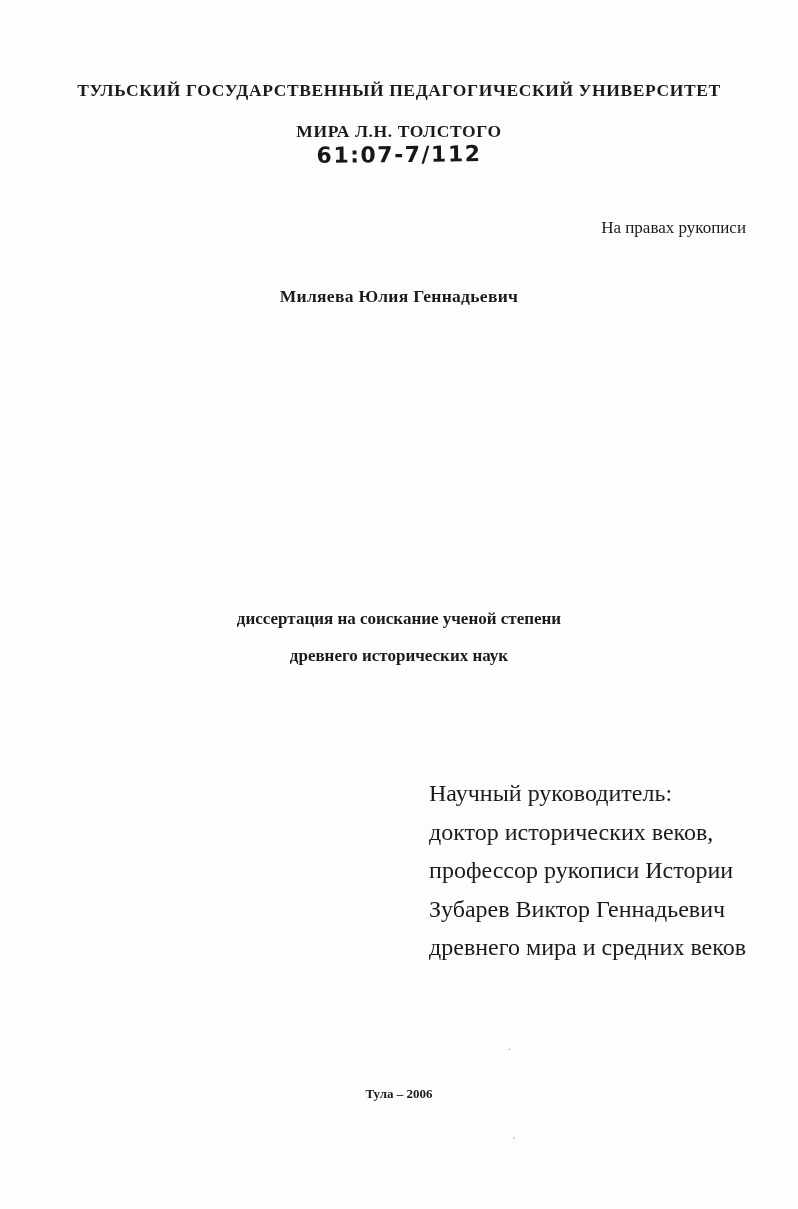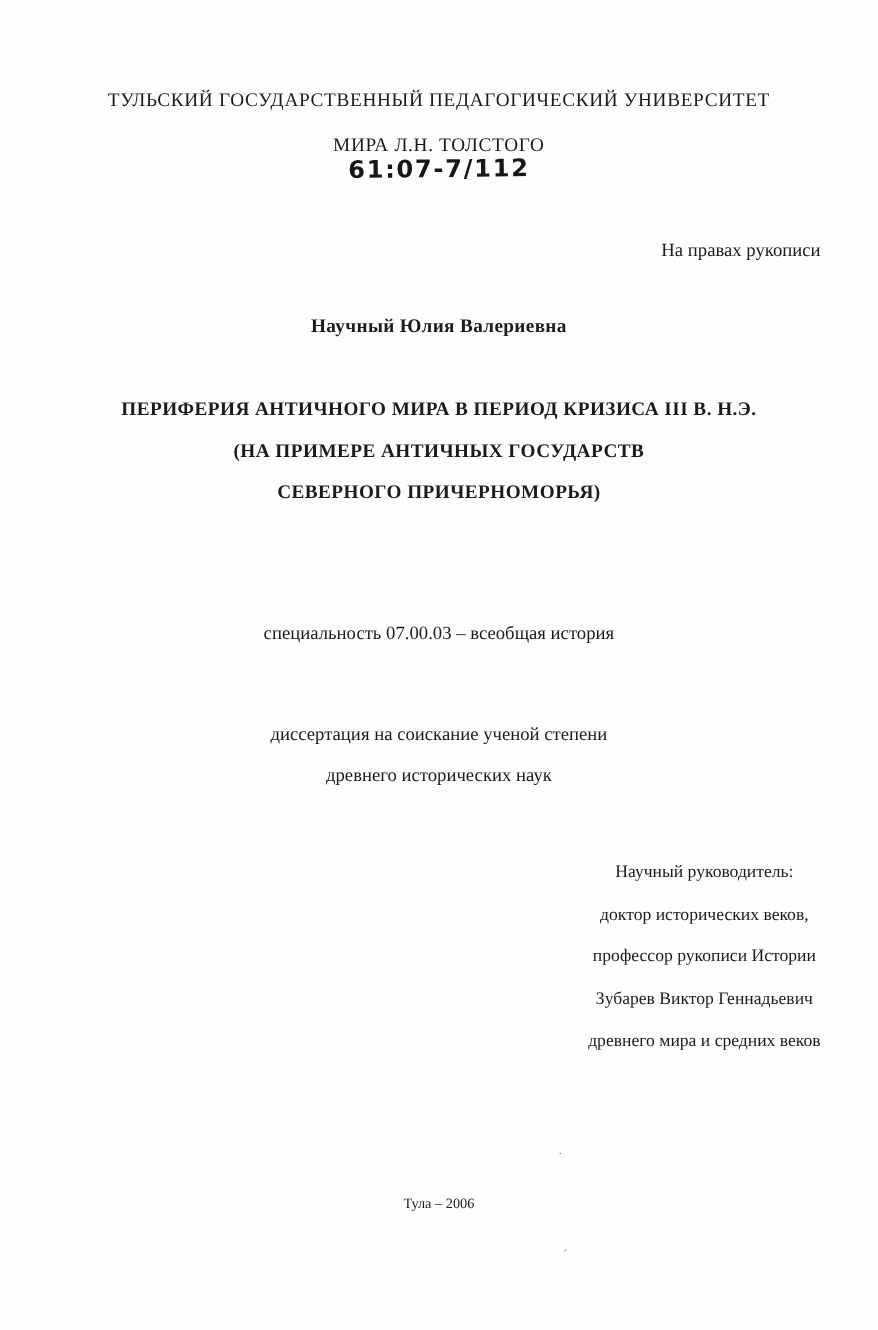--- a/index.html
+++ b/index.html
@@ -17,22 +17,22 @@
   }
   .page {
     position: absolute;
     inset: 0;
   }
   .block {
     position: absolute;
     left: 0;
     right: 0;
   }
-  .center { text-align: center; }
-  .right  { text-align: center; }
+  .center { text-align: center; font-weight: bold; }
+  .right  { text-align: left; }
   .bold   { font-weight: bold; }
 
   .university {
     top: 70px;
     font-size: 17.5px;
     letter-spacing: 0.6px;
     line-height: 41px;
   }
   .catalog {
     top: 142px;
@@ -58,29 +58,29 @@
     top: 352px;
     font-size: 17.5px;
     line-height: 38px;
     letter-spacing: 0.4px;
   }
   .specialty {
     top: 566px;
     font-size: 17px;
   }
   .thesis {
-    top: 649px;
+    top: 600px;
     font-size: 17px;
     line-height: 37px;
   }
   .advisor {
     top: 774px;
     right: 52px;
     left: auto;
-    font-size: 16px;
+    font-size: 24px;
     line-height: 38.5px;
     margin-left: 27px;
   }
   .footer {
     top: 1086px;
     font-size: 13px;
   }
   .artifact-dot {
     position: absolute;
     font-size: 11px;
@@ -96,29 +96,23 @@
 
   <div class="block university center">
     <div>ТУЛЬСКИЙ ГОСУДАРСТВЕННЫЙ ПЕДАГОГИЧЕСКИЙ УНИВЕРСИТЕТ</div>
     <div>МИРА Л.Н. ТОЛСТОГО</div>
   </div>
 
   <div class="block catalog center">61:07-7/112</div>
 
   <div class="block manuscript right">На правах рукописи</div>
 
-  <div class="block author center bold">Научный Юлия Валериевна</div>
+  <div class="block author center bold">Миляева Юлия Геннадьевич</div>
 
-  <div class="block title center bold">
-    <div>ПЕРИФЕРИЯ АНТИЧНОГО МИРА В ПЕРИОД КРИЗИСА III В. Н.Э.</div>
-    <div>(НА ПРИМЕРЕ АНТИЧНЫХ ГОСУДАРСТВ</div>
-    <div>СЕВЕРНОГО ПРИЧЕРНОМОРЬЯ)</div>
-  </div>
 
-  <div class="block specialty center">специальность 07.00.03 – всеобщая история</div>
 
   <div class="block thesis center">
     <div>диссертация на соискание ученой степени</div>
     <div>древнего исторических наук</div>
   </div>
 
   <div class="block advisor right">
     <div>Научный руководитель:</div>
     <div>доктор исторических веков,</div>
     <div>профессор рукописи Истории</div>

